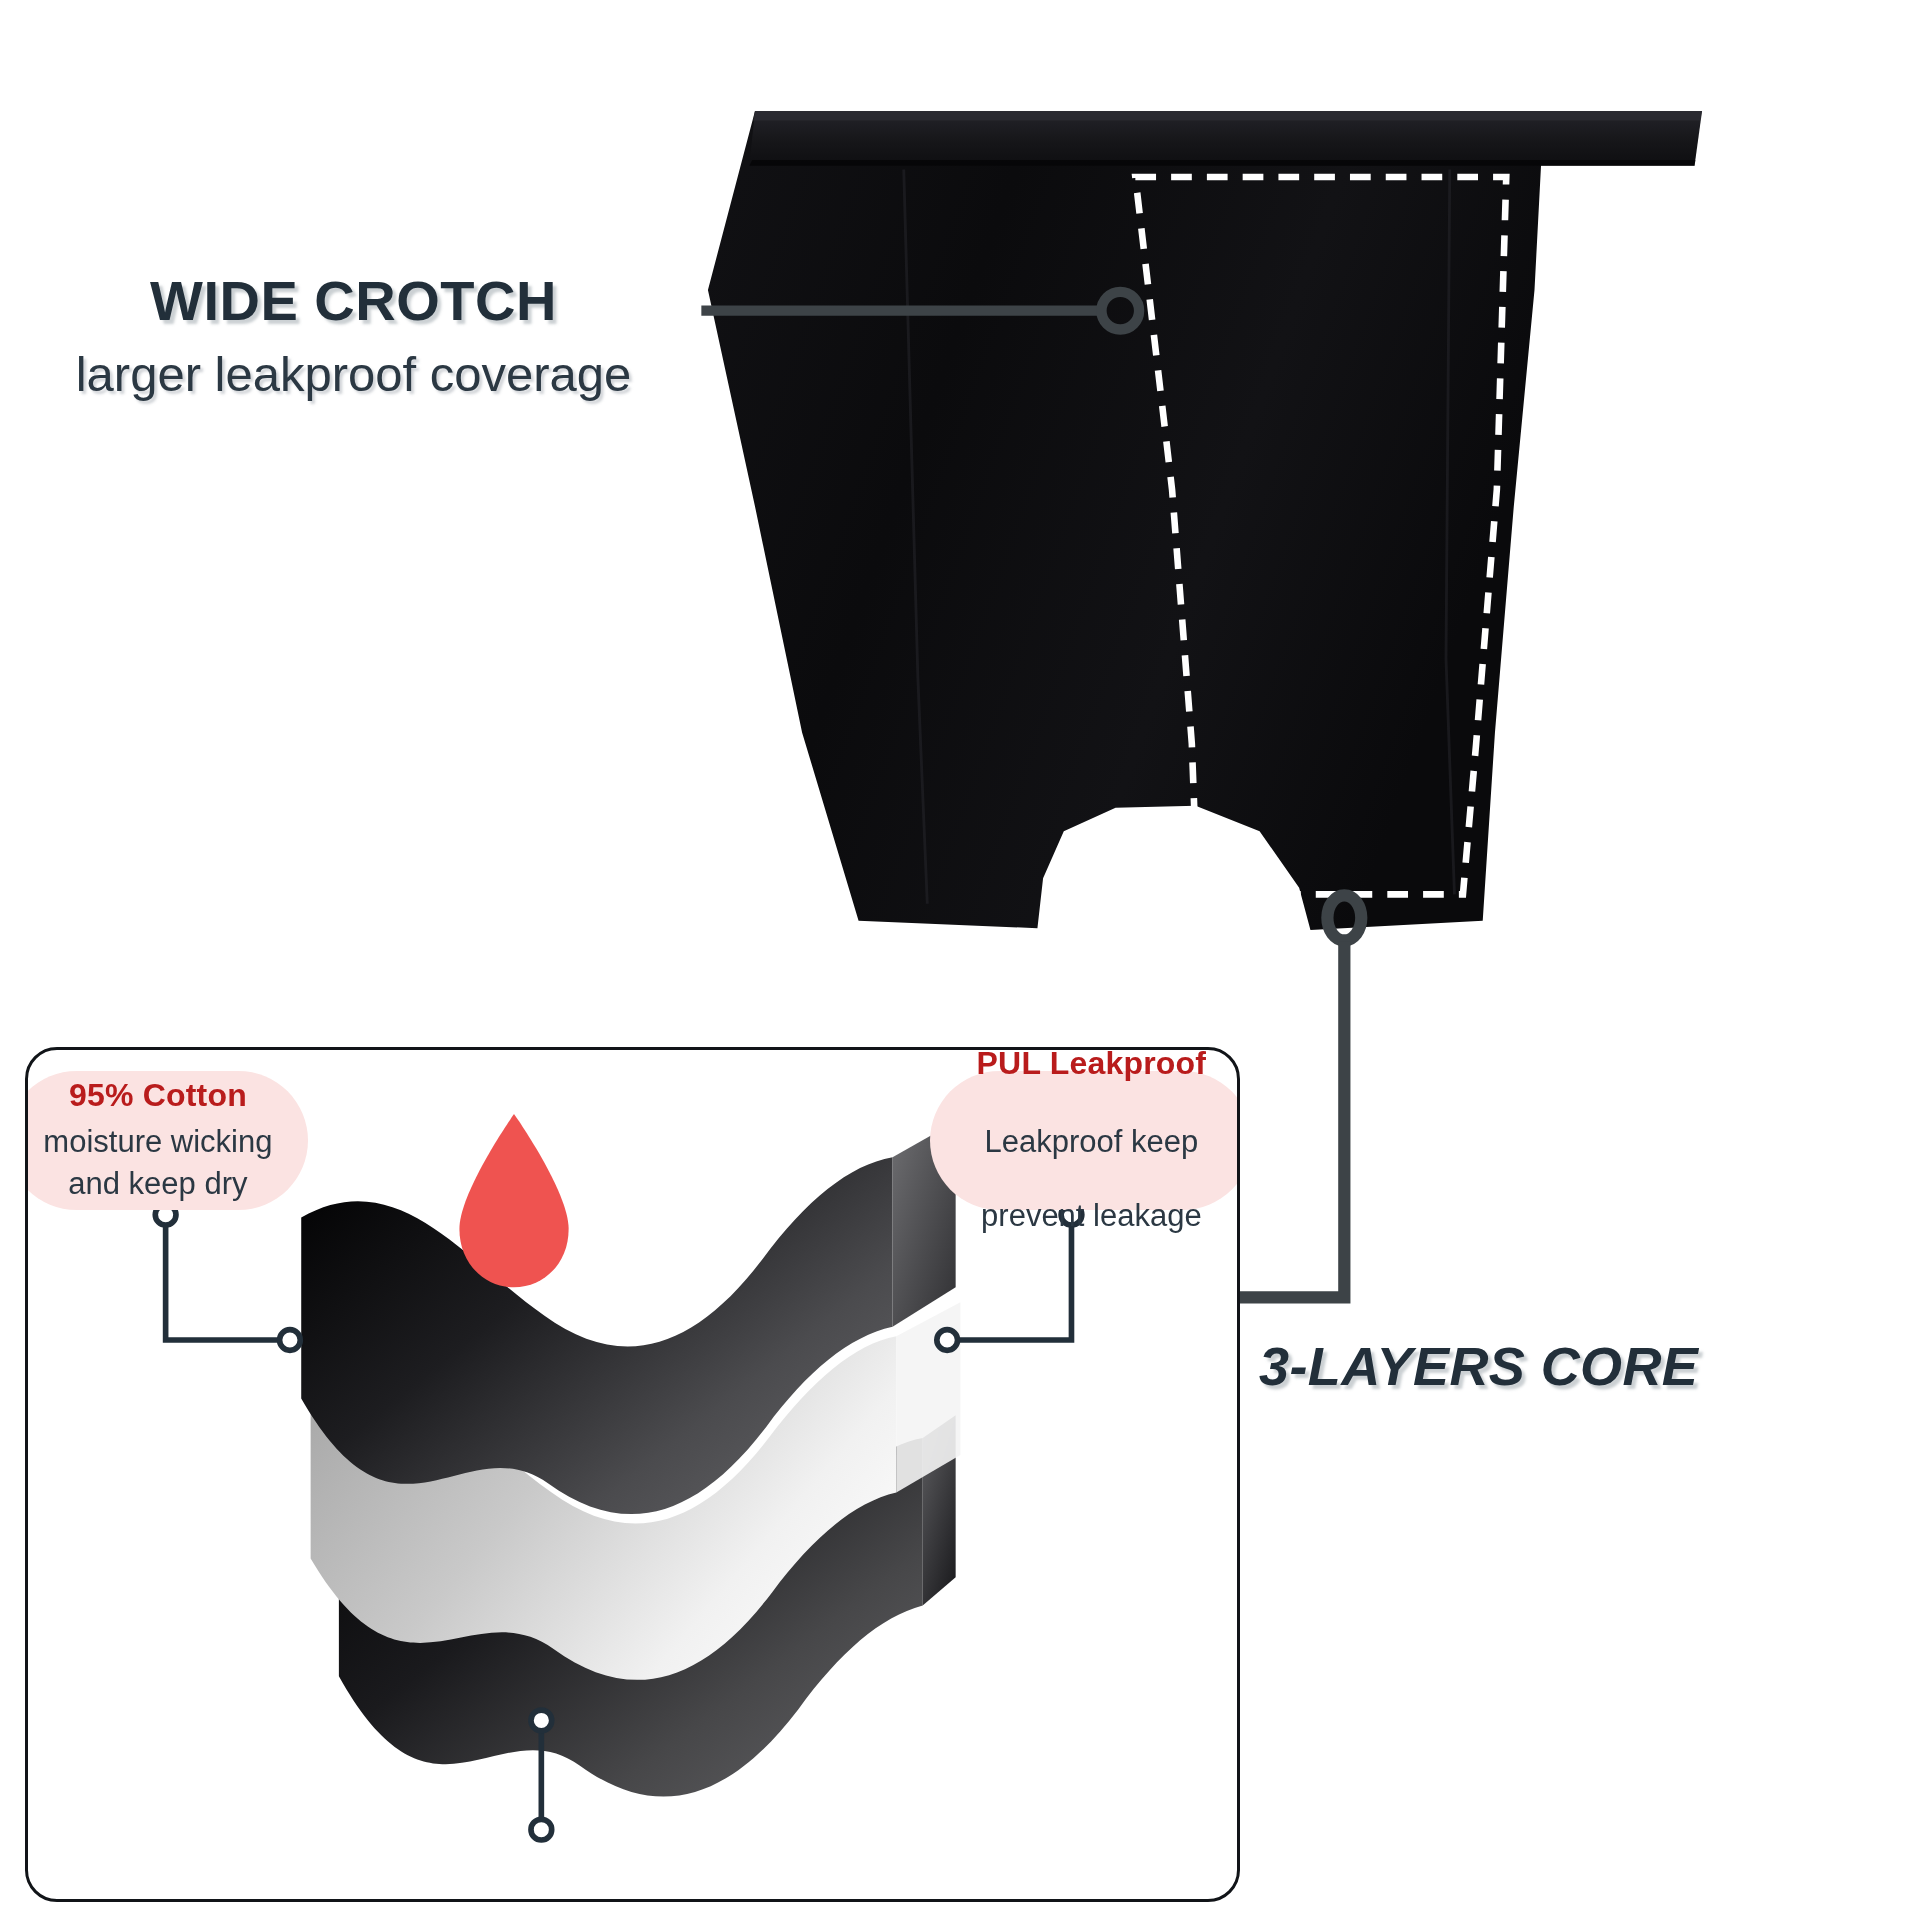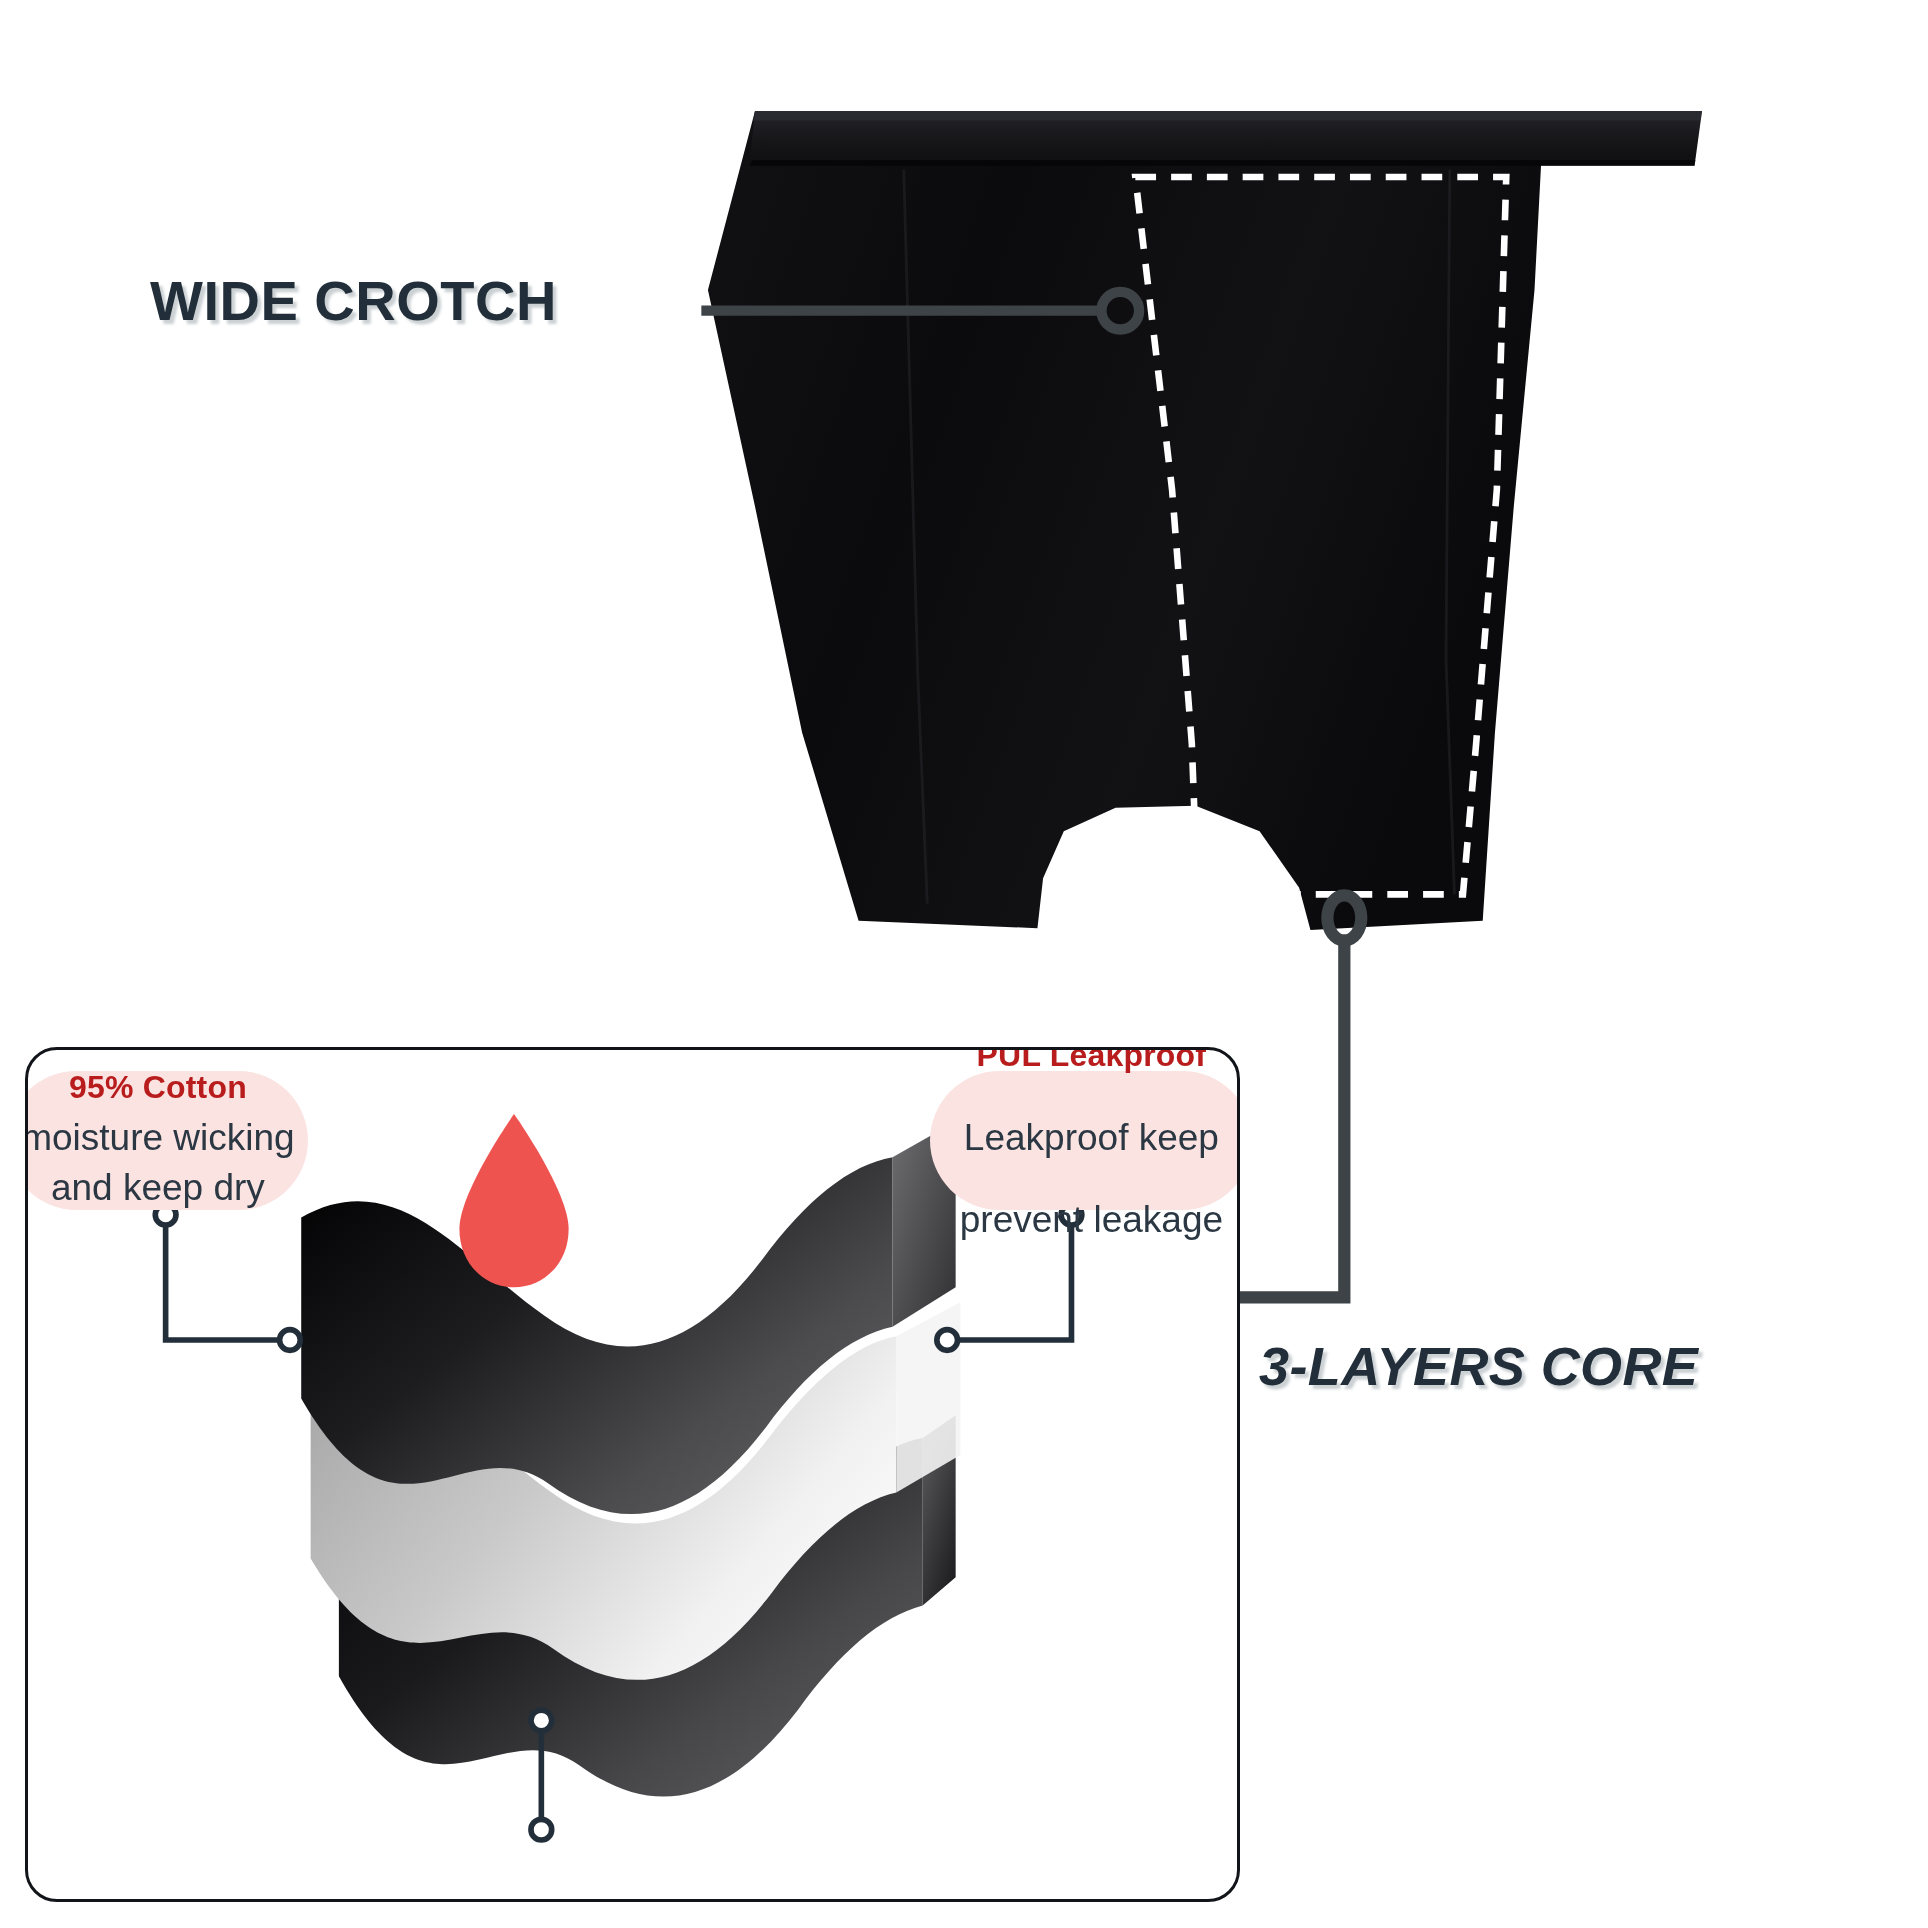--- a/index.html
+++ b/index.html
@@ -79,21 +79,21 @@
     box-sizing: border-box;
   }
   .pill .pill-title {
     font-size: 32px;
     font-weight: 700;
     color: #b91c1c;
     letter-spacing: 0.2px;
     white-space: nowrap;
   }
   .pill .pill-line {
-    font-size: 37px;
+    font-size: 31px;
     font-weight: 400;
     color: #2b3843;
     white-space: nowrap;
     line-height: 1.34;
   }
   .pill .pill-title { margin-bottom: 7.5px; }
 
   
   .overlay {
     position: absolute;
@@ -208,20 +208,21 @@
     </g>
 
     <g>
       <ellipse cx="1428" cy="975" rx="18" ry="24" fill="none" stroke="#3d4347" stroke-width="13"></ellipse>
       <path d="M 1428,1000 L 1428,1378 L 1300,1378" fill="none" stroke="#3d4347" stroke-width="13" stroke-linecap="butt" stroke-linejoin="miter"></path>
     </g>
   </svg>
 
   <div class="callout-text" style="left:38px; top:268px; width:631px;">
     <div class="headline">WIDE CROTCH</div>
+    <div class="subline">larger leakproof coverage</div>
   </div>
 
   <div class="core-label" style="left:1259px; top:1335px;font-style:italic;">3-LAYERS CORE</div>
 
   <div class="info-card" style="left:25.4px; top:1047px; width:1215px; height:855px;">
 
     <svg style="position:absolute; left:0; top:0; width:1215px; height:855px;" viewBox="0 0 1290 908" xmlns="http://www.w3.org/2000/svg">
       <defs>
         <linearGradient id="rTopFace" x1="0" y1="0.1" x2="1" y2="0.85">
           <stop offset="0%" stop-color="#030304"></stop>

